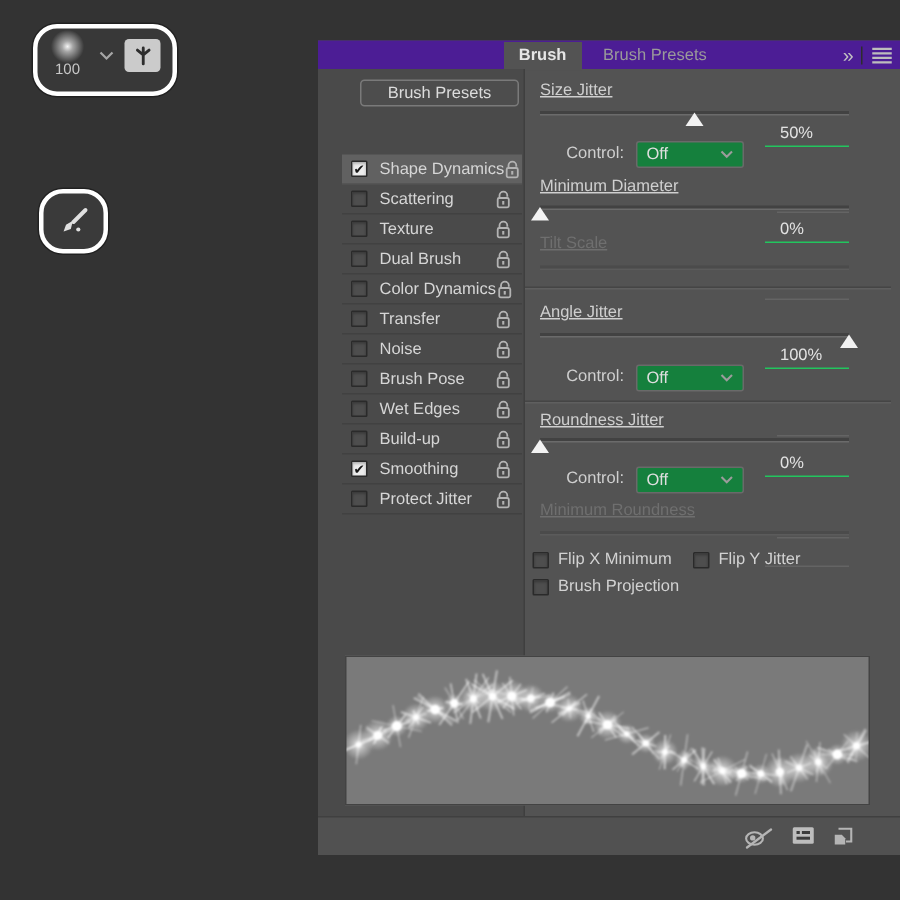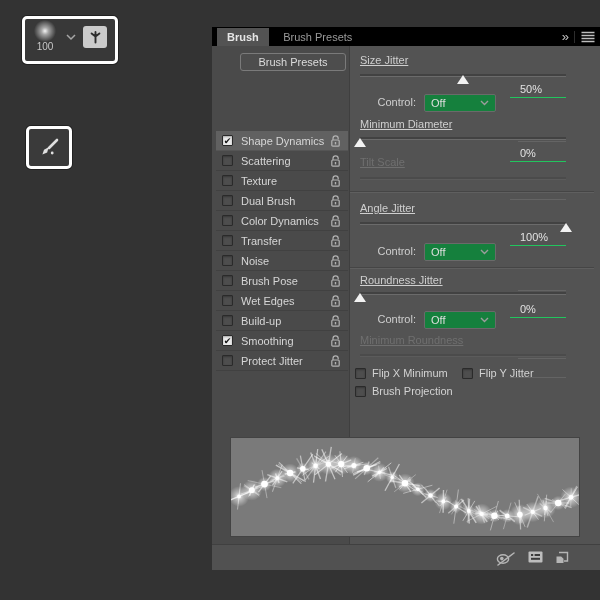--- a/index.html
+++ b/index.html
@@ -1,44 +1,44 @@
 <!DOCTYPE html>
 <html><head>
 <meta charset="utf-8">
 <style>
   html,body{margin:0;padding:0;}
   body{font-family:"Liberation Sans", sans-serif; background:#333;}
   #stage{position:relative;width:600px;height:600px;background:#333333;overflow:hidden;}
 
   
-  .white-box{position:absolute;border:3px solid #ffffff;border-radius:5px;background:#383838;box-shadow:0 0 0 1px rgba(0,0,0,.35);}
+  .white-box{position:absolute;border:3px solid #ffffff;border-radius:16px;background:#383838;box-shadow:0 0 0 1px rgba(0,0,0,.35);}
   #preset-picker{left:22px;top:16px;width:90px;height:42px;}
   .brush-thumb{position:absolute;left:8px;top:1px;width:24px;height:22px;
     background:radial-gradient(circle at 50% 50%, rgba(255,255,255,.95) 0%, rgba(255,255,255,.55) 22%, rgba(255,255,255,0) 68%);}
   .brush-size{position:absolute;left:2px;top:22px;width:36px;text-align:center;font-size:10px;color:#c8c8c8;}
   .picker-chevron{position:absolute;left:41px;top:15px;}
   .toggle-panel-btn{position:absolute;left:58px;top:7px;width:24px;height:22px;background:#cbcbcb;border-radius:3px;
     display:flex;align-items:center;justify-content:center;}
   #brush-tool-box{left:26px;top:126px;width:40px;height:37px;display:flex;align-items:center;justify-content:center;background:#3a3a3a;}
 
   
   #panel{position:absolute;left:212px;top:27px;width:388px;height:543px;background:#535353;}
-  #tabbar{position:absolute;left:0;top:0;right:0;height:19px;background:#000000;}
+  #tabbar{position:absolute;left:0;top:0;right:0;height:19px;background:#4c1d95;text-align:center;}
   .tab{display:inline-block;height:19px;line-height:19px;padding:0 10px;font-size:11px;color:#9a9a9a;}
   .tab.active{background:#535353;color:#e6e6e6;font-weight:bold;margin-left:5px;}
   #tab-icons{position:absolute;right:5px;top:0;height:19px;display:flex;align-items:center;gap:6px;}
   .collapse-glyph{font-size:13px;color:#c2c2c2;letter-spacing:-1px;line-height:19px;}
   .vsep{width:1px;height:12px;background:#2d2d2d;}
 
   
   #left-col{position:absolute;left:0;top:19px;bottom:26px;width:138px;background:#4a4a4a;border-right:1px solid #3f3f3f;box-sizing:border-box;}
   #presets-btn{position:absolute;left:28px;top:7px;width:106px;height:18px;box-sizing:border-box;border:1px solid #7a7a7a;border-radius:3px;
     font-size:11px;color:#dcdcdc;text-align:center;line-height:16px;background:rgba(255,255,255,0.02);}
   #tip-shape-row{position:absolute;left:0;top:38px;right:1px;height:18px;line-height:18px;padding-left:30px;font-size:11px;color:#dadada;background:#505050;}
-  #left-list{position:absolute;left:4px;top:57px;right:1px;margin-top:28px;}
+  #left-list{position:absolute;left:16px;top:57px;right:1px;}
   .l-row{display:flex;align-items:center;height:20px;box-sizing:border-box;padding-left:6px;border-bottom:1px solid rgba(0,0,0,0.12);}
   .l-row.selected{background:#616161;}
   .l-label{font-size:11px;color:#d6d6d6;margin-left:8px;white-space:nowrap;}
   .lock{margin-left:auto;margin-right:7px;flex:none;}
 
   
   .cb{width:11px;height:11px;box-sizing:border-box;background:#4e4e4e;border:1px solid #2a2a2a;border-radius:1px;
     box-shadow:inset 0 1px 2px rgba(0,0,0,.3);flex:none;}
   .cb.checked{background:#ededed;}
   .cb.checked::after{content:"\2714";display:block;font-size:9px;line-height:10px;text-align:center;color:#161616;}

